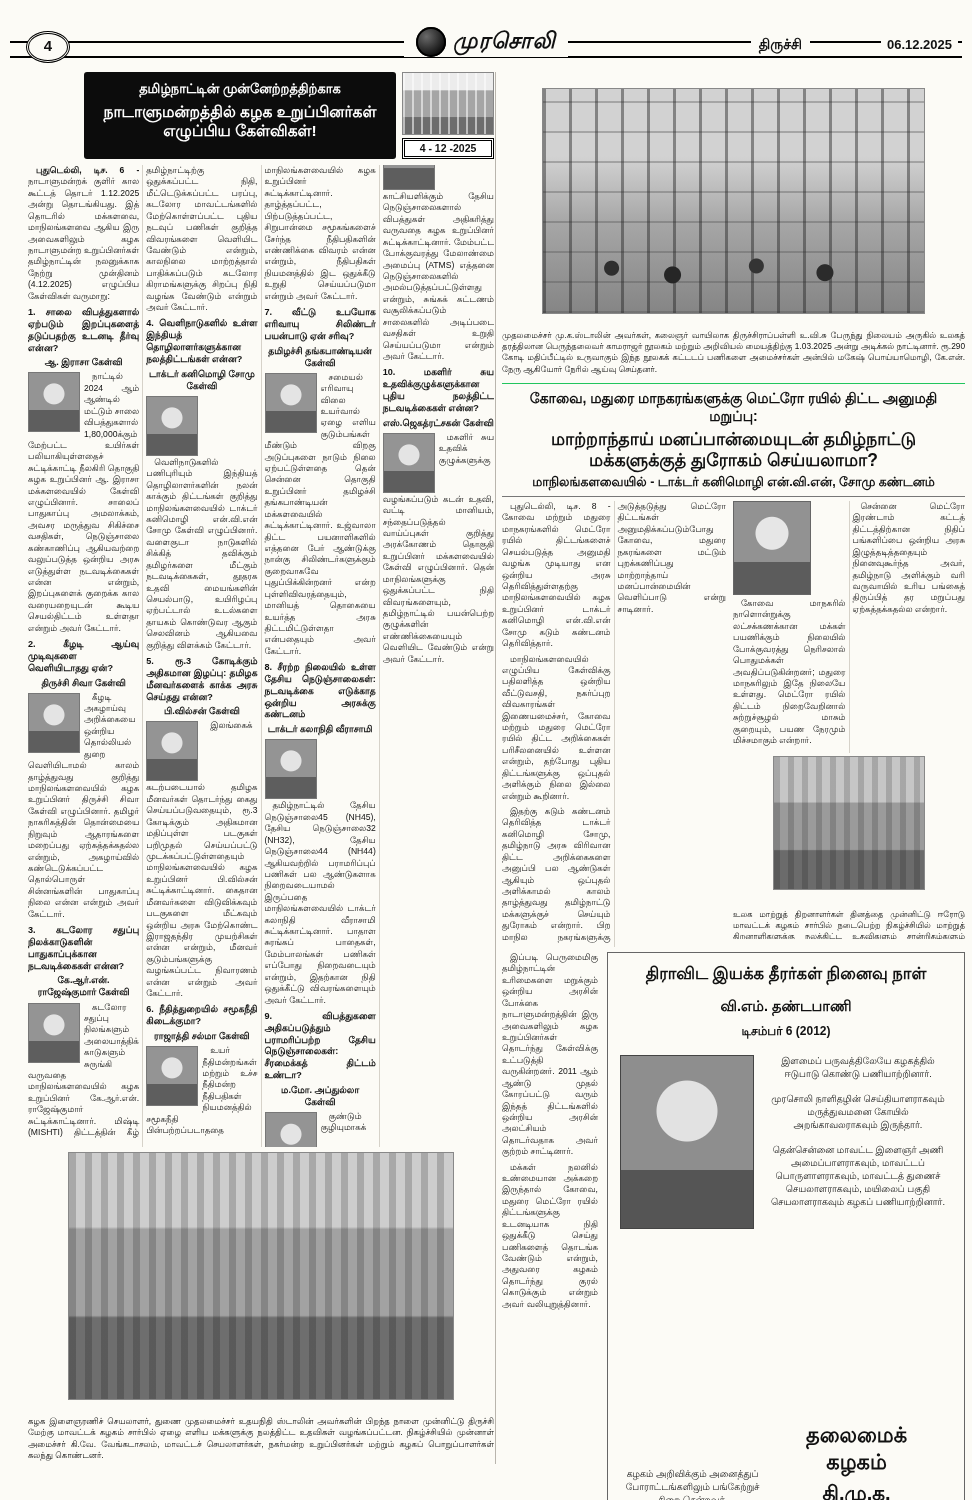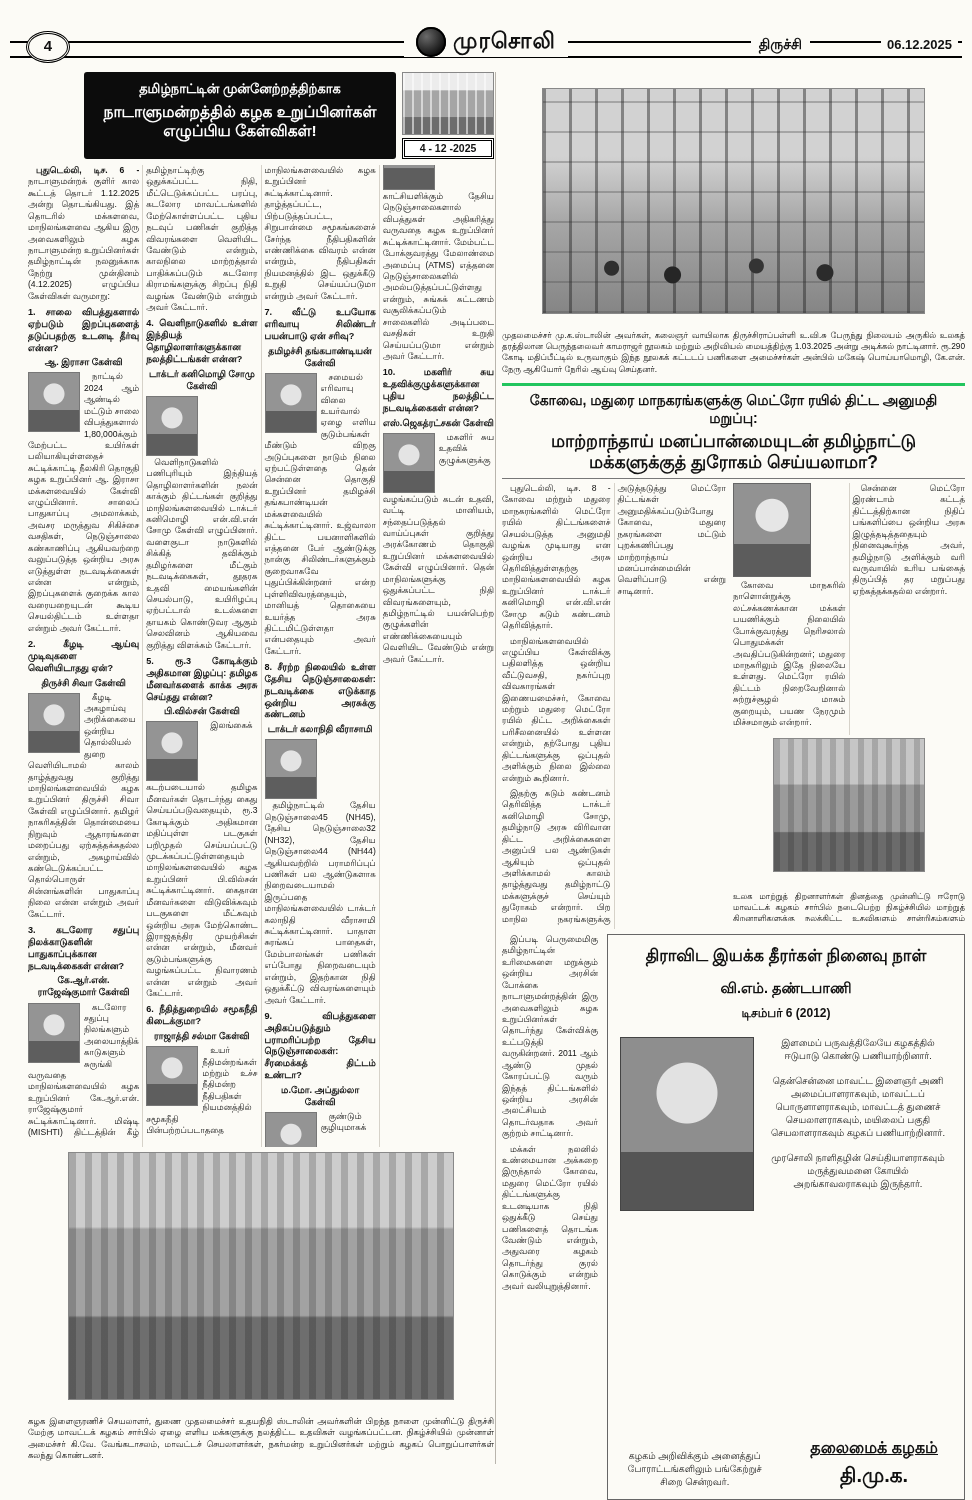--- a/index.html
+++ b/index.html
@@ -4,21 +4,21 @@
 <style>
   html,body{margin:0;padding:0;background:#8a8a8a;font-family:"Liberation Sans","DejaVu Sans",sans-serif;color:#111;}
   .page{position:relative;width:972px;height:1500px;margin:0 auto;background:#fcfbf6;overflow:hidden;}
 
   
   header{position:absolute;left:10px;right:10px;top:28px;height:38px;}
   .hrule{position:absolute;left:0;right:0;top:13px;height:13px;border-top:2px solid #000;border-bottom:2px solid #000;}
   .pagenum{position:absolute;left:16px;top:3px;width:38px;height:26px;border:3px double #000;border-radius:50%;
     text-align:center;font-weight:800;font-size:15px;line-height:24px;background:#fcfbf6;z-index:2;}
   .mast{position:absolute;left:50%;transform:translateX(-50%);top:-1px;display:flex;align-items:center;gap:7px;
-    background:#fcfbf6;padding:0 12px;z-index:2;}
+    background:#fcfbf6;padding:0 12px;z-index:2;font-style:italic;}
   .logo{width:30px;height:30px;border-radius:50%;display:inline-block;
     background:radial-gradient(circle at 35% 32%,#6a6a6a,#111 68%);box-shadow:inset 0 0 0 2px #000;}
   .mast-title{font-size:22px;font-weight:800;letter-spacing:1px;}
   .edition{position:absolute;right:152px;top:8px;font-size:14px;font-weight:700;background:#fcfbf6;padding:0 8px;z-index:2;}
   .idate{position:absolute;right:4px;top:9px;font-size:13px;font-weight:700;background:#fcfbf6;padding:0 6px;z-index:2;}
 
   .vdivider{position:absolute;left:495px;top:72px;height:1392px;border-left:1px solid #b9b5ad;}
 
   
   .left-sec{position:absolute;left:28px;top:72px;width:466px;}
@@ -54,21 +54,21 @@
   .top-photo{height:224px;border:1px solid #888;
     background:
       radial-gradient(circle at 18% 80%,#2e2e2e 0 7px,transparent 8px),
       radial-gradient(circle at 34% 83%,#262626 0 8px,transparent 9px),
       radial-gradient(circle at 56% 79%,#343434 0 7px,transparent 8px),
       radial-gradient(circle at 74% 82%,#2b2b2b 0 8px,transparent 9px),
       repeating-linear-gradient(90deg,rgba(35,35,35,.45) 0 3px,transparent 3px 26px),
       repeating-linear-gradient(0deg,rgba(80,80,80,.35) 0 2px,transparent 2px 30px),
       linear-gradient(180deg,#d2d2d2 0 30%,#a6a6a6 60%,#858585 100%);}
   .rcaption{margin-top:4px;font-size:8.3px;line-height:1.35;text-align:justify;}
-  .metro-head{text-align:center;margin:2px 0 4px;border-top:3px solid #22c55e;border-bottom:1px solid #777;padding:6px 2px 5px;}
+  .metro-head{text-align:center;margin:2px 0 4px;border-top:1px solid #22c55e;border-bottom:1px solid #777;padding:6px 2px 5px;}
   .mh1{font-size:14px;font-weight:800;line-height:1.25;}
   .mh2{font-size:17.5px;font-weight:800;line-height:1.2;margin-top:4px;}
   .mh3{font-size:12.5px;font-weight:700;margin-top:4px;}
   .metro-body{display:flex;gap:7px;margin-top:4px;height:446px;}
   .metro-left{width:224px;column-count:2;column-gap:7px;column-rule:1px solid #d6d2c9;column-fill:auto;
     overflow:hidden;font-size:8.6px;line-height:1.33;text-align:justify;}
   .metro-left p,.metro-rt p,.narrow-col p{margin:0 0 4px;text-indent:8px;}
   .metro-right{flex:1;display:flex;flex-direction:column;}
   .metro-rt{height:252px;column-count:2;column-gap:7px;column-rule:1px solid #d6d2c9;column-fill:auto;
     overflow:hidden;font-size:8.6px;line-height:1.33;text-align:justify;}
@@ -90,21 +90,21 @@
   .mem-date{font-size:12px;font-weight:700;text-align:center;margin-top:8px;}
   .mem-row{display:flex;gap:10px;margin-top:16px;}
   .mem-photo{width:132px;height:172px;border:1px solid #444;flex-shrink:0;background-color:#999;
     background:
       linear-gradient(0deg,#555 0 58px,rgba(0,0,0,0) 58px),
       radial-gradient(circle at 50% 32%,#e2e2e2 0 30px,#8e8e8e 31px);}
   .mem-lines{display:flex;flex-direction:column;gap:12px;font-size:9.3px;line-height:1.4;text-align:center;}
   .mem-bottom{margin-top:auto;display:flex;align-items:flex-end;justify-content:space-between;gap:10px;padding-top:10px;}
   .mem-line4{width:45%;font-size:9.3px;line-height:1.4;text-align:center;}
   .mem-signoff{text-align:center;padding-right:14px;}
-  .s1{font-size:16px;font-weight:800;text-decoration:underline;}
+  .s1{font-size:21px;font-weight:800;}
   .s2{font-size:20px;font-weight:800;margin-top:5px;}
 </style>
 </head>
 <body>
 
 <div class="page">
 
   <header>
     <div class="hrule"></div>
     <div class="pagenum">4</div>
@@ -210,20 +210,21 @@
   </section>
 
   <section class="right-sec">
 
     <figure class="top-photo"></figure>
     <p class="rcaption">முதலமைச்சர் மு.க.ஸ்டாலின் அவர்கள், கலைஞர் வாயிலாக திருச்சிராப்பள்ளி உ.வி.சு பேருந்து நிலையம் அருகில் உலகத் தரத்திலான பெருந்தலைவர் காமராஜர் நூலகம் மற்றும் அறிவியல் மையத்திற்கு 1.03.2025 அன்று அடிக்கல் நாட்டினார். ரூ.290 கோடி மதிப்பீட்டில் உருவாகும் இந்த நூலகக் கட்டடப் பணிகளை அமைச்சர்கள் அன்பில் மகேஷ் பொய்யாமொழி, கே.என். நேரு ஆகியோர் நேரில் ஆய்வு செய்தனர்.</p>
 
     <div class="metro-head">
       <div class="mh1">கோவை, மதுரை மாநகரங்களுக்கு மெட்ரோ ரயில் திட்ட அனுமதி மறுப்பு:</div>
       <div class="mh2">மாற்றாந்தாய் மனப்பான்மையுடன் தமிழ்நாட்டு மக்களுக்குத் துரோகம் செய்யலாமா?</div>
+      <div class="mh3">மாநிலங்களவையில் - டாக்டர் கனிமொழி என்.வி.என், சோமு கண்டனம்</div>
     </div>
 
     <div class="metro-body">
       <div class="metro-left">
         <p>புதுடெல்லி, டிச. 8 - கோவை மற்றும் மதுரை மாநகரங்களில் மெட்ரோ ரயில் திட்டங்களைச் செயல்படுத்த அனுமதி வழங்க முடியாது என ஒன்றிய அரசு தெரிவித்துள்ளதற்கு மாநிலங்களவையில் கழக உறுப்பினர் டாக்டர் கனிமொழி என்.வி.என் சோமு கடும் கண்டனம் தெரிவித்தார்.</p>
         <p>மாநிலங்களவையில் எழுப்பிய கேள்விக்கு பதிலளித்த ஒன்றிய வீட்டுவசதி, நகர்ப்புற விவகாரங்கள் இணையமைச்சர், கோவை மற்றும் மதுரை மெட்ரோ ரயில் திட்ட அறிக்கைகள் பரிசீலனையில் உள்ளன என்றும், தற்போது புதிய திட்டங்களுக்கு ஒப்புதல் அளிக்கும் நிலை இல்லை என்றும் கூறினார்.</p>
         <p>இதற்கு கடும் கண்டனம் தெரிவித்த டாக்டர் கனிமொழி சோமு, தமிழ்நாடு அரசு விரிவான திட்ட அறிக்கைகளை அனுப்பி பல ஆண்டுகள் ஆகியும் ஒப்புதல் அளிக்காமல் காலம் தாழ்த்துவது தமிழ்நாட்டு மக்களுக்குச் செய்யும் துரோகம் என்றார். பிற மாநில நகரங்களுக்கு அடுத்தடுத்து மெட்ரோ திட்டங்கள் அனுமதிக்கப்படும்போது கோவை, மதுரை நகரங்களை மட்டும் புறக்கணிப்பது மாற்றாந்தாய் மனப்பான்மையின் வெளிப்பாடு என்று சாடினார்.</p>
       </div>
       <div class="metro-right">
         <div class="metro-rt">
@@ -243,22 +244,22 @@
       </div>
 
       <div class="memorial">
         <div class="mem-title">திராவிட இயக்க தீரர்கள் நினைவு நாள்</div>
         <div class="mem-name">வி.எம். தண்டபாணி</div>
         <div class="mem-date">டிசம்பர் 6  (2012)</div>
         <div class="mem-row">
           <div class="mem-photo"></div>
           <div class="mem-lines">
             <div>இளமைப் பருவத்திலேயே கழகத்தில் ஈடுபாடு கொண்டு பணியாற்றினார்.</div>
+            <div>முரசொலி நாளிதழின் செய்தியாளராகவும் மருத்துவமனை கோயில் அறங்காவலராகவும் இருந்தார்.</div>
             <div>தென்சென்னை மாவட்ட இளைஞர் அணி அமைப்பாளராகவும், மாவட்டப் பொருளாளராகவும், மாவட்டத் துணைச் செயலாளராகவும், மயிலைப் பகுதி செயலாளராகவும் கழகப் பணியாற்றினார்.</div>
-            <div>முரசொலி நாளிதழின் செய்தியாளராகவும் மருத்துவமனை கோயில் அறங்காவலராகவும் இருந்தார்.</div>
           </div>
         </div>
         <div class="mem-bottom">
           <div class="mem-line4">கழகம் அறிவிக்கும் அனைத்துப் போராட்டங்களிலும் பங்கேற்றுச் சிறை சென்றவர்.</div>
           <div class="mem-signoff">
             <div class="s1">தலைமைக் கழகம்</div>
             <div class="s2">தி.மு.க.</div>
           </div>
         </div>
       </div>

